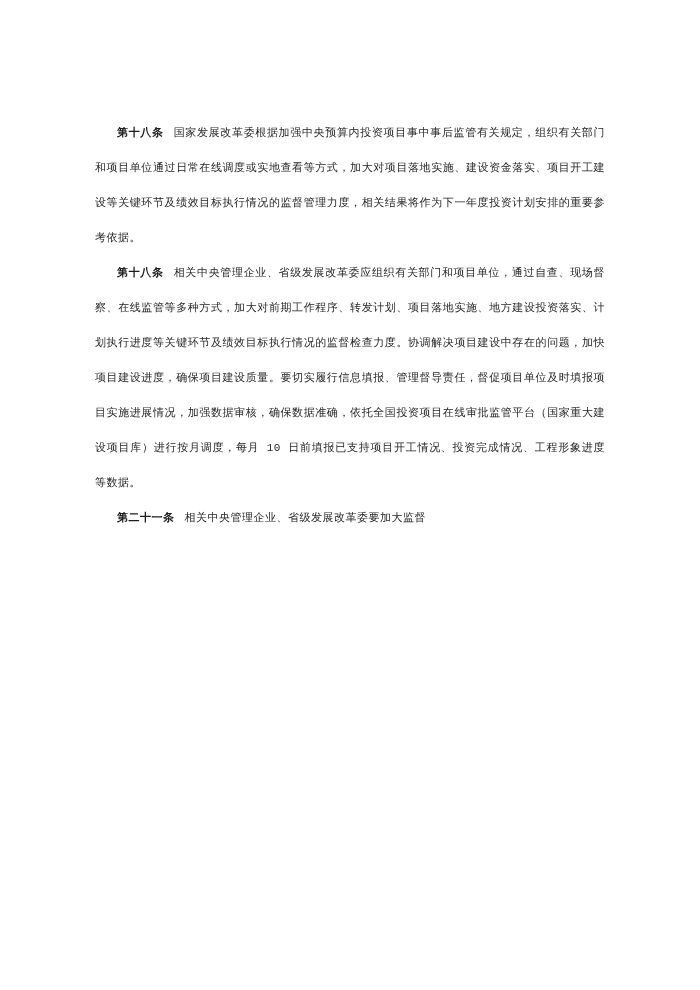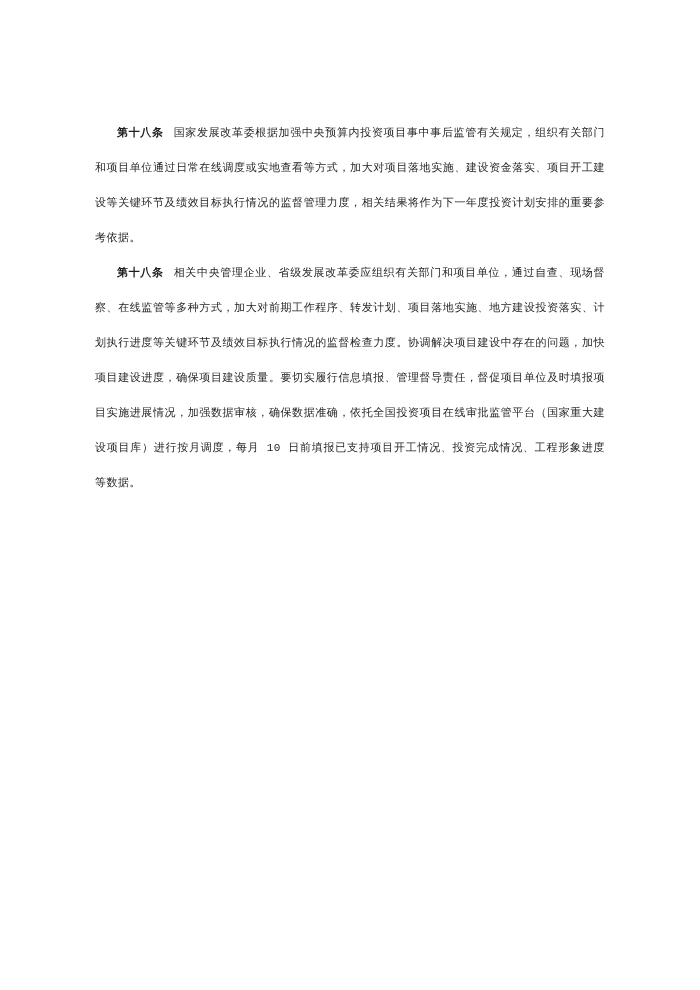--- a/index.html
+++ b/index.html
@@ -43,15 +43,16 @@
 <body>
 
 <div class="page">
   <div class="text-block">
 
     <p class="para"><span class="head">第十八条</span><span class="body-text">国家发展改革委根据加强中央预算内投资项目事中事后监管有关规定，组织有关部门和项目单位通过日常在线调度或实地查看等方式，加大对项目落地实施、建设资金落实、项目开工建设等关键环节及绩效目标执行情况的监督管理力度，相关结果将作为下一年度投资计划安排的重要参考依据。</span></p>
 
     <p class="para"><span class="head">第十八条</span><span class="body-text">相关中央管理企业、省级发展改革委应组织有关部门和项目单位，通过自查、现场督察、在线监管等多种方式，加大对前期工作程序、转发计划、项目落地实施、地方建设投资落实、计划执行进度等关键环节及绩效目标执行情况的监督检查力度。协调解决项目建设中存在的问题，加快项目建设进度，确保项目建设质量。要切实履行信息填报、管理督导责任，督促项目单位及时填报项目实施进展情况，加强数据审核，确保数据准确，依托全国投资项目在线审批监管平台（国家重大建设项目库）进行按月调度，每月 10 日前填报已支持项目开工情况、投资完成情况、工程形象进度等数据。</span></p>
 
 
+    <p class="para"><span class="head">第二十一条</span><span class="body-text">相关中央管理企业、省级发展改革委要加大监督</span></p>
 
   </div>
 </div>
 
 </body></html>

